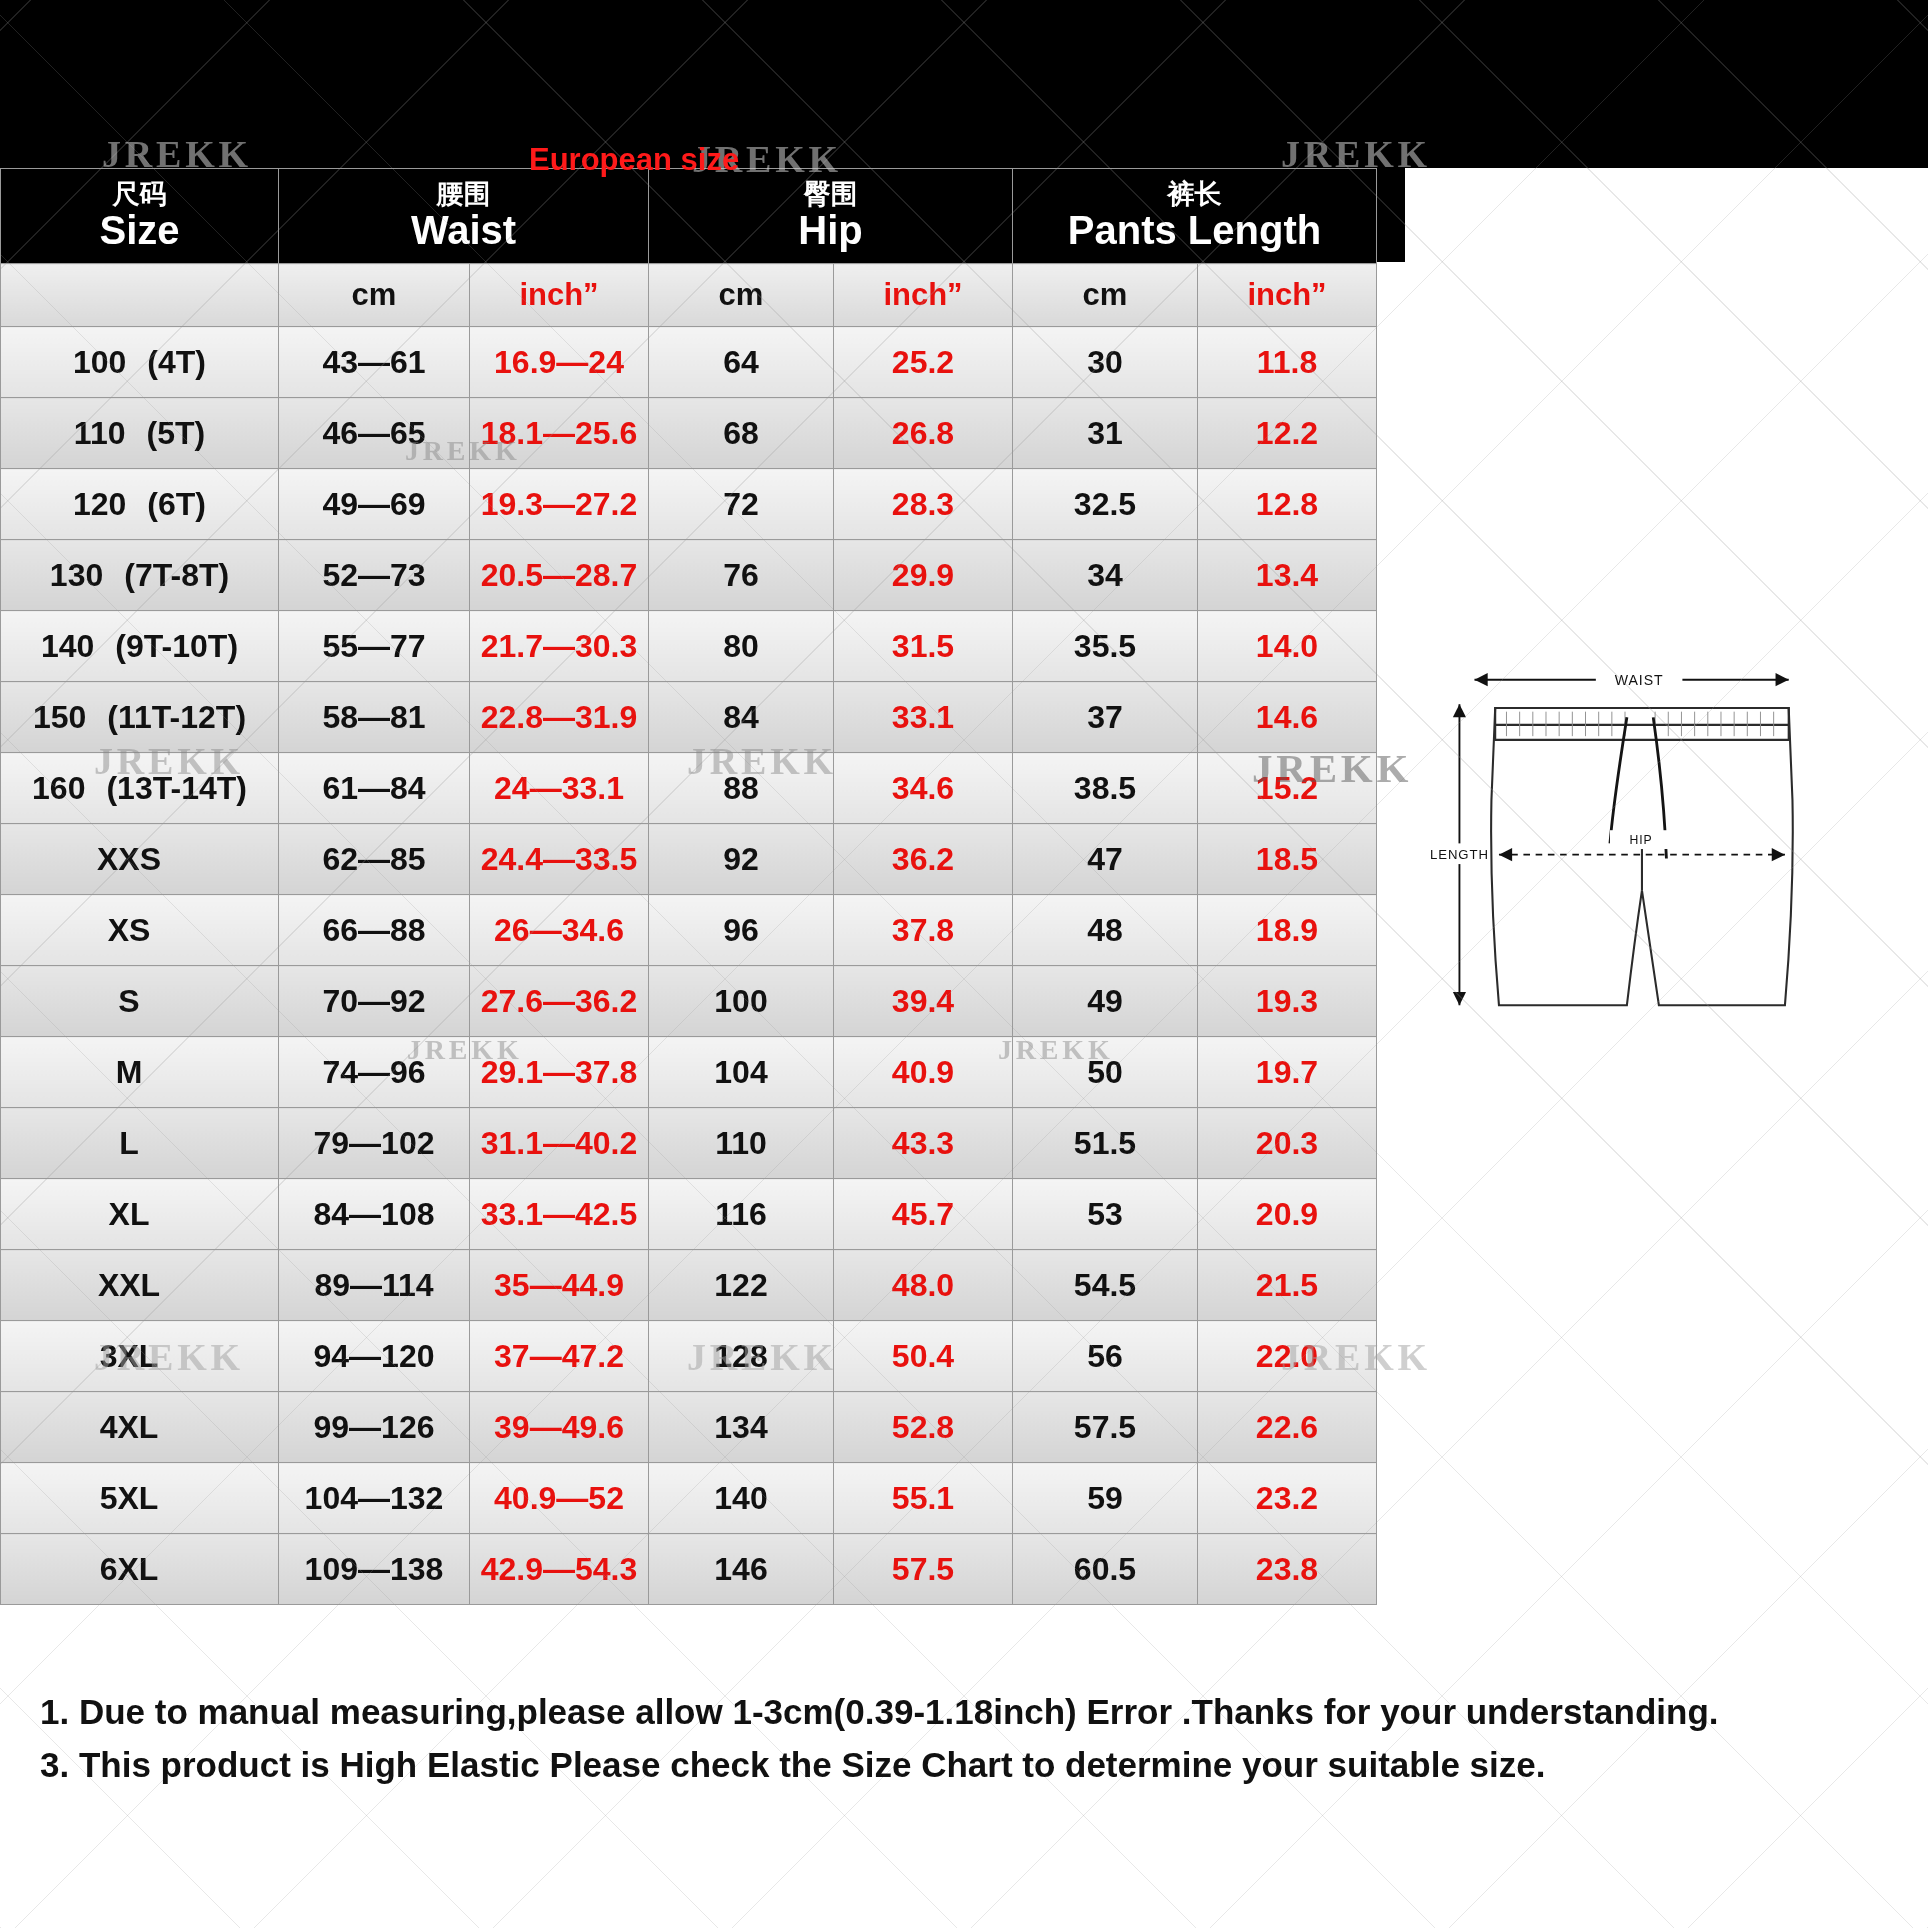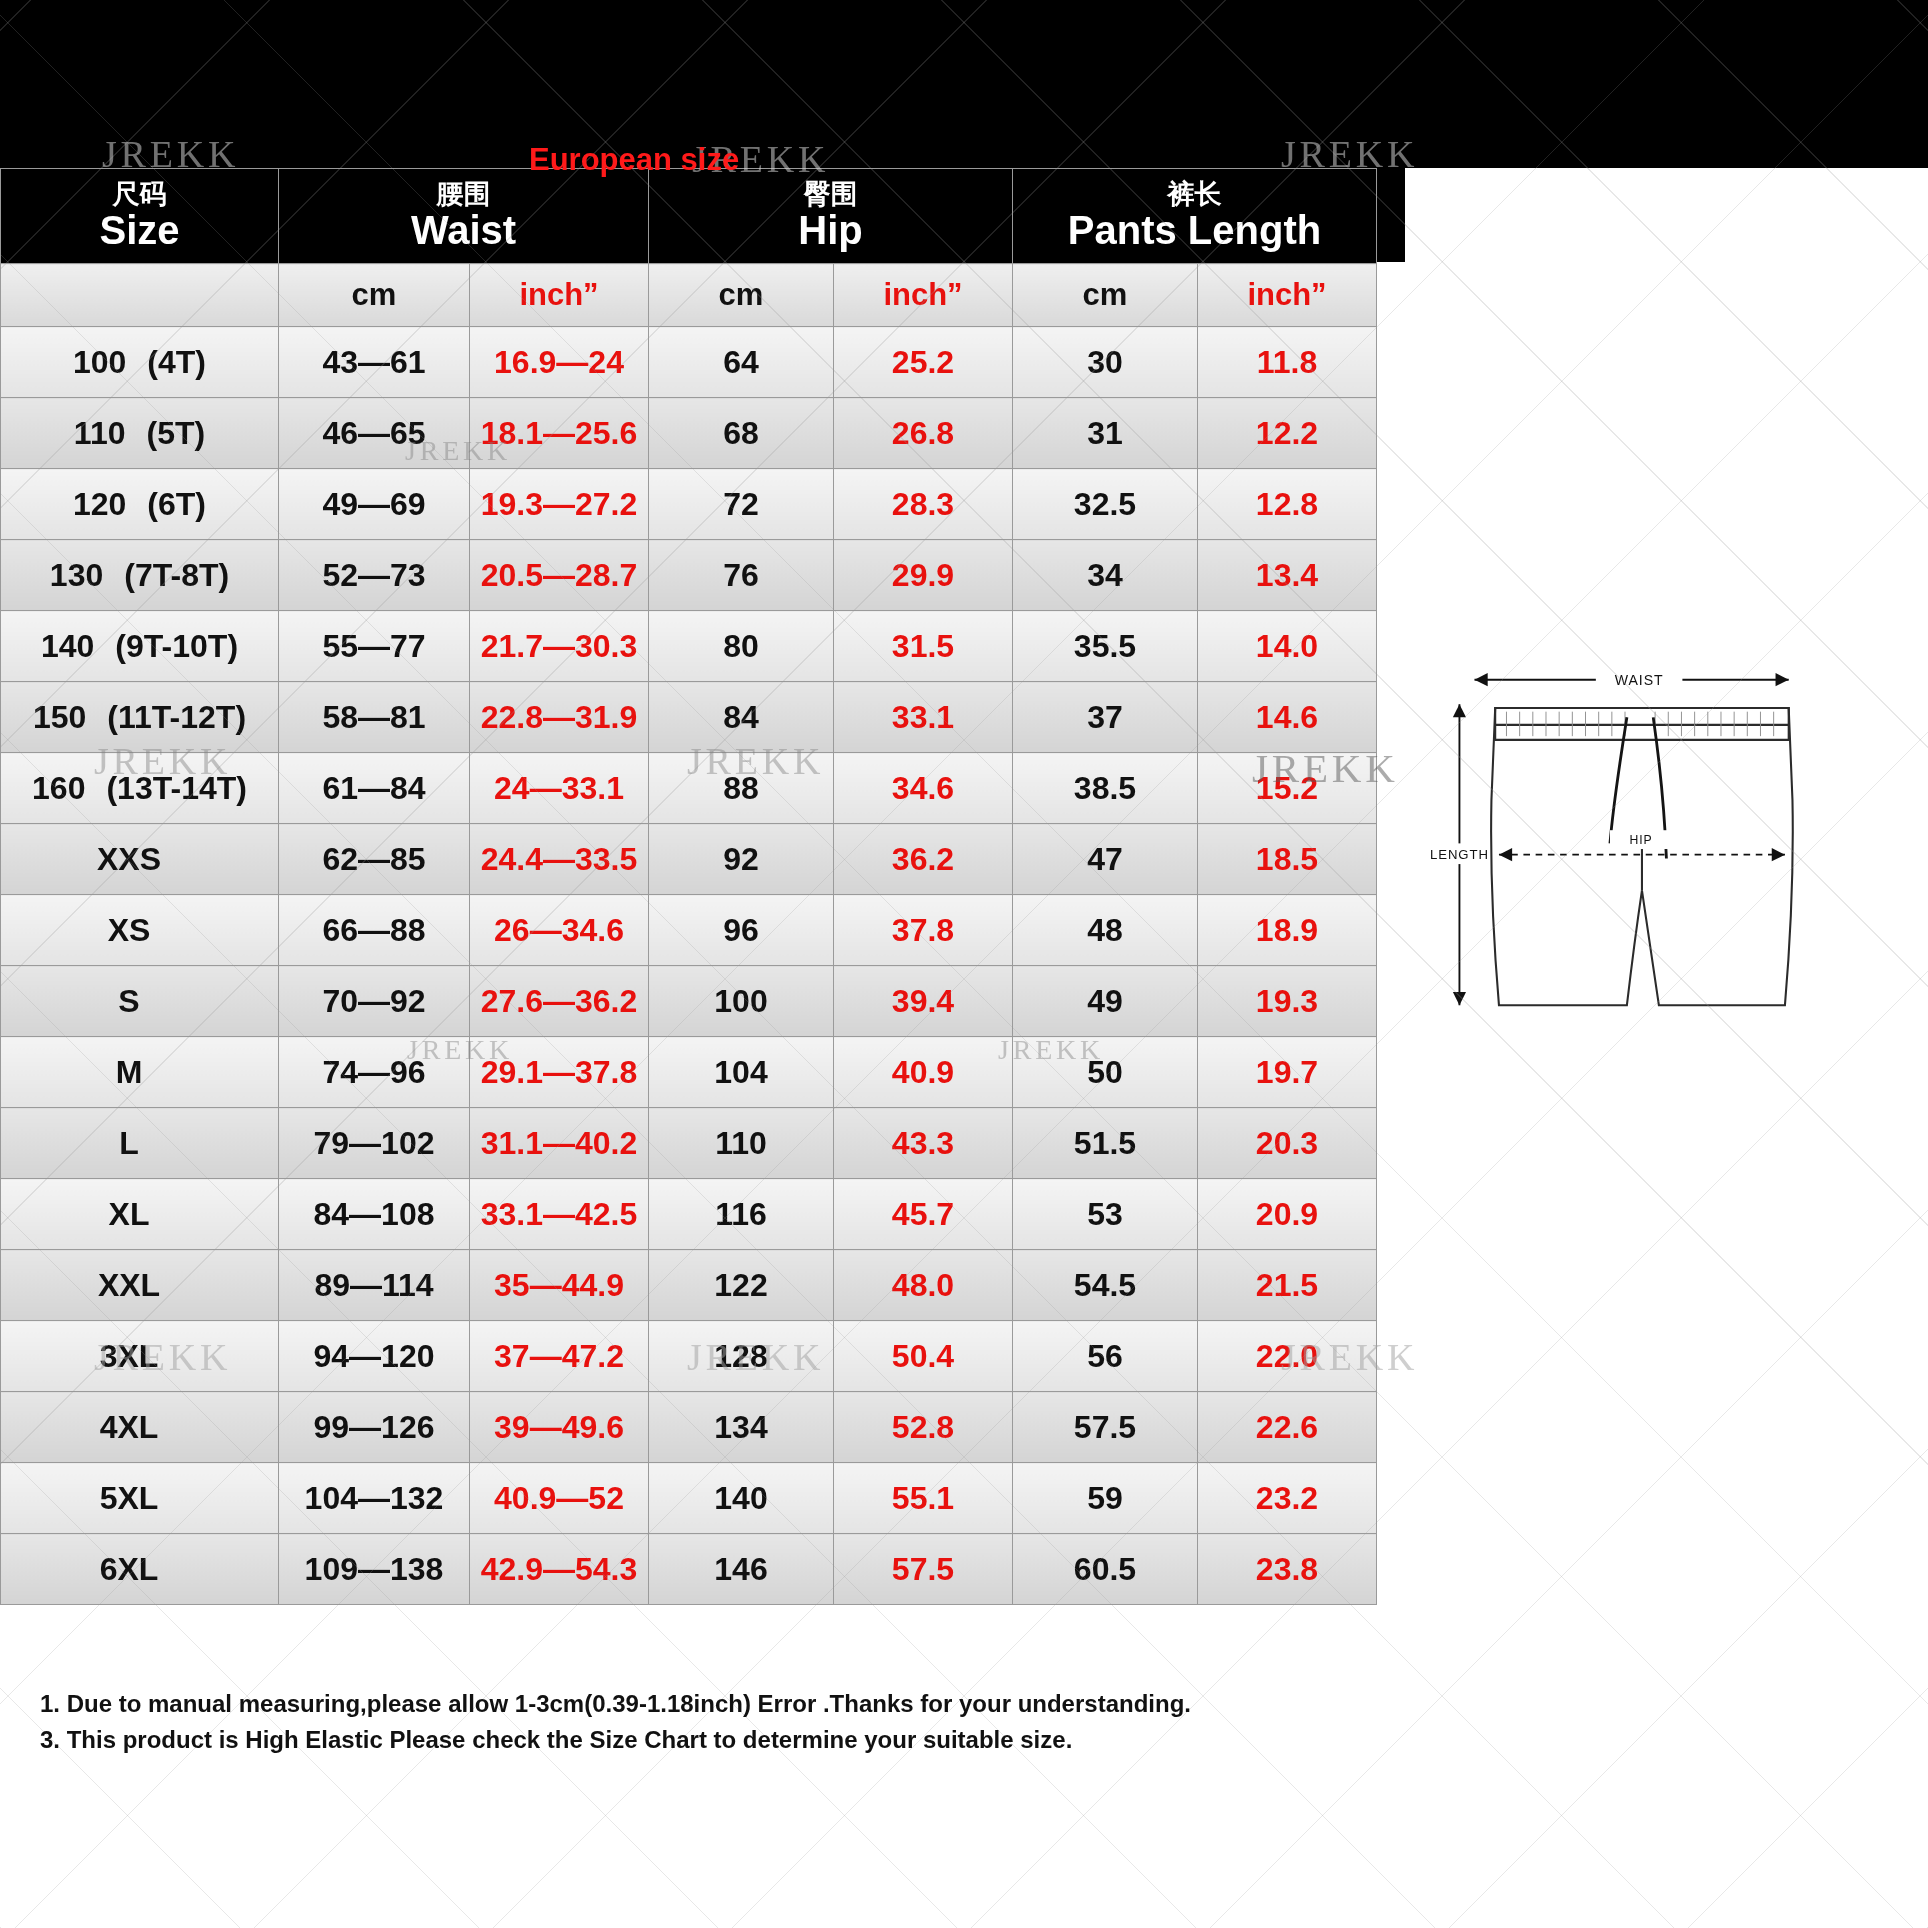--- a/index.html
+++ b/index.html
@@ -22,21 +22,21 @@
     background-image:
       repeating-linear-gradient(45deg, rgba(150,150,150,.22) 0 1.4px, rgba(0,0,0,0) 1.4px 169px),
       repeating-linear-gradient(-45deg, rgba(150,150,150,.22) 0 1.4px, rgba(0,0,0,0) 1.4px 169px);
   }
   .wm-text{
     position:absolute;
     font-family:"Liberation Serif", serif;
     font-size:38px;
     letter-spacing:3.8px;
     color:rgba(130,130,130,.45);
-    font-weight:400;
+    font-weight:700;
     white-space:nowrap;
   }
   .wm-text.on-dark{ color:rgba(205,205,205,.55); }
 
   
   .sheet{
     position:absolute;
     left:0;top:0;width:1928px;height:1928px;
     z-index:1;
   }
@@ -116,21 +116,21 @@
 
   
   .notes{
     position:absolute;
     left:40px;
     top:1686px;
     width:1846px;
     z-index:6;
   }
   .notes div{
-    font-size:24px;
+    font-size:35px;
     font-weight:bold;
     color:#111;
     line-height:1.5;
     white-space:nowrap;
   }
 
   
   .diagram{
     position:absolute;
     left:1412px;

